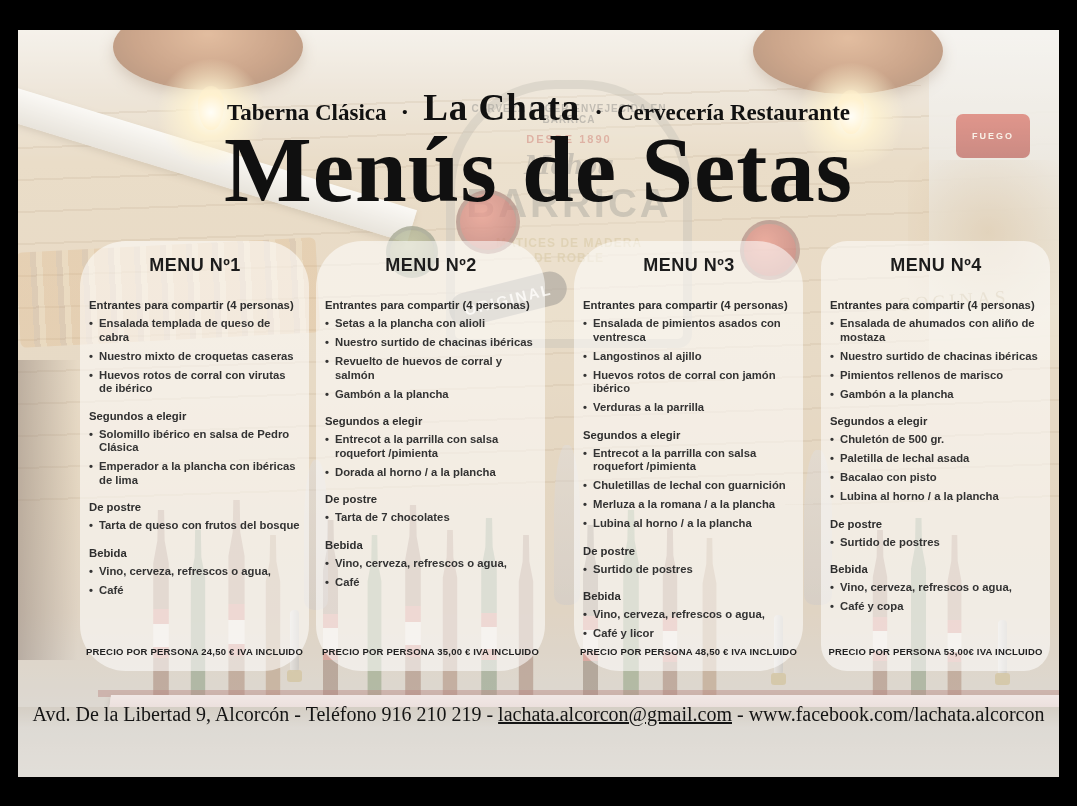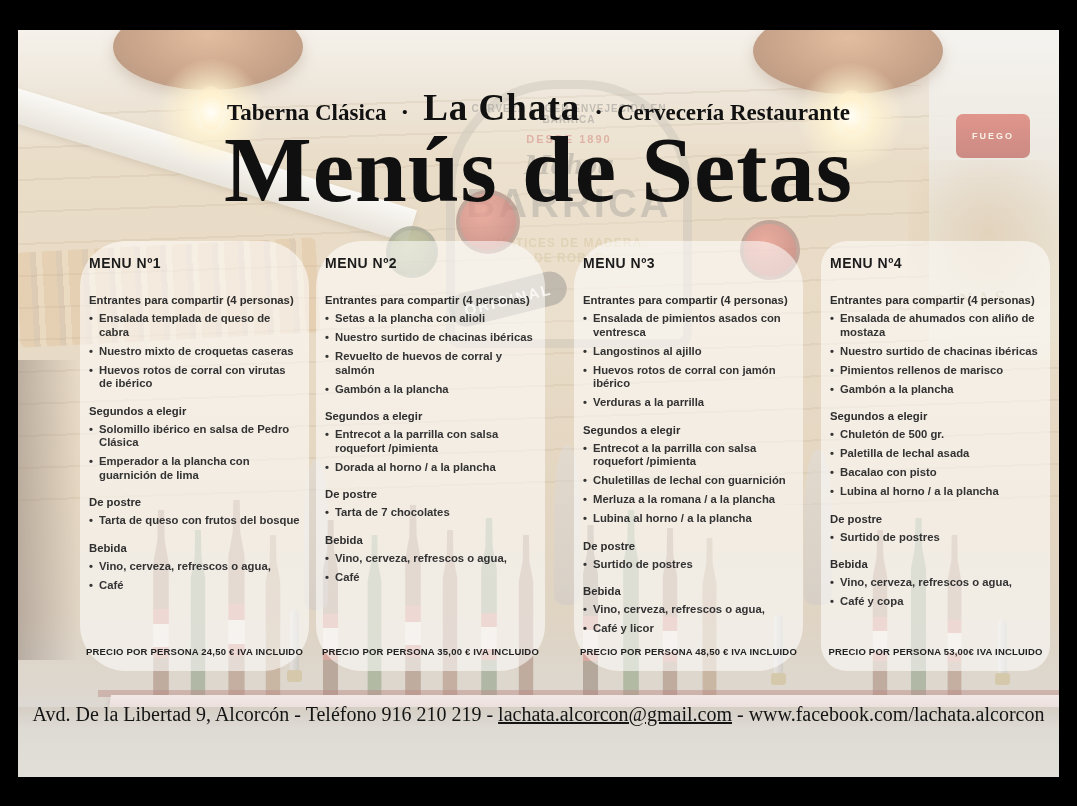--- a/index.html
+++ b/index.html
@@ -133,21 +133,21 @@
   #main-title{
     position:absolute;left:0;top:86px;width:100%;text-align:center;
     font-family:"Liberation Serif",serif;font-weight:bold;font-size:93px;color:#101010;
     letter-spacing:1px;
   }
   .menu-panel{
     position:absolute;top:211px;width:229px;height:430px;
     background:rgba(255,255,255,.55);border-radius:46px;
     box-sizing:border-box;padding:14px 8px 0 9px;color:#2e2e2e;
   }
-  .menu-title{font-size:14px;font-weight:bold;letter-spacing:.5px;color:#1c1c1c;margin-bottom:22px;}
+  .menu-title{font-size:18px;font-weight:bold;text-align:center;letter-spacing:.5px;color:#1c1c1c;margin-bottom:22px;}
   .menu-section{margin-top:13px;}
   .menu-section:first-of-type{margin-top:0;}
   .section-heading{font-size:11.3px;font-weight:bold;line-height:14px;margin-bottom:5px;}
   .menu-item{display:flex;font-size:11.3px;line-height:13.5px;margin-bottom:5.5px;font-weight:bold;color:#333;}
   .menu-item .bullet{width:10px;flex:0 0 10px;}
   .menu-price{
     position:absolute;left:0;bottom:14px;width:100%;text-align:center;
     font-size:9.5px;font-weight:bold;letter-spacing:.2px;color:#222;white-space:nowrap;
   }
   #panel-1{left:62px;}
@@ -254,21 +254,21 @@
             </div>
           </div>
           <div class="menu-section">
             <div class="section-heading">Segundos a elegir</div>
             <div class="menu-item">
               <span class="bullet">•</span>
               <span>Solomillo ibérico en salsa de Pedro Clásica</span>
             </div>
             <div class="menu-item">
               <span class="bullet">•</span>
-              <span>Emperador a la plancha con guarnición de lima</span>
+              <span>Emperador a la plancha con ibéricas de lima</span>
             </div>
           </div>
           <div class="menu-section">
             <div class="section-heading">De postre</div>
             <div class="menu-item">
               <span class="bullet">•</span>
               <span>Tarta de queso con frutos del bosque</span>
             </div>
           </div>
           <div class="menu-section">

